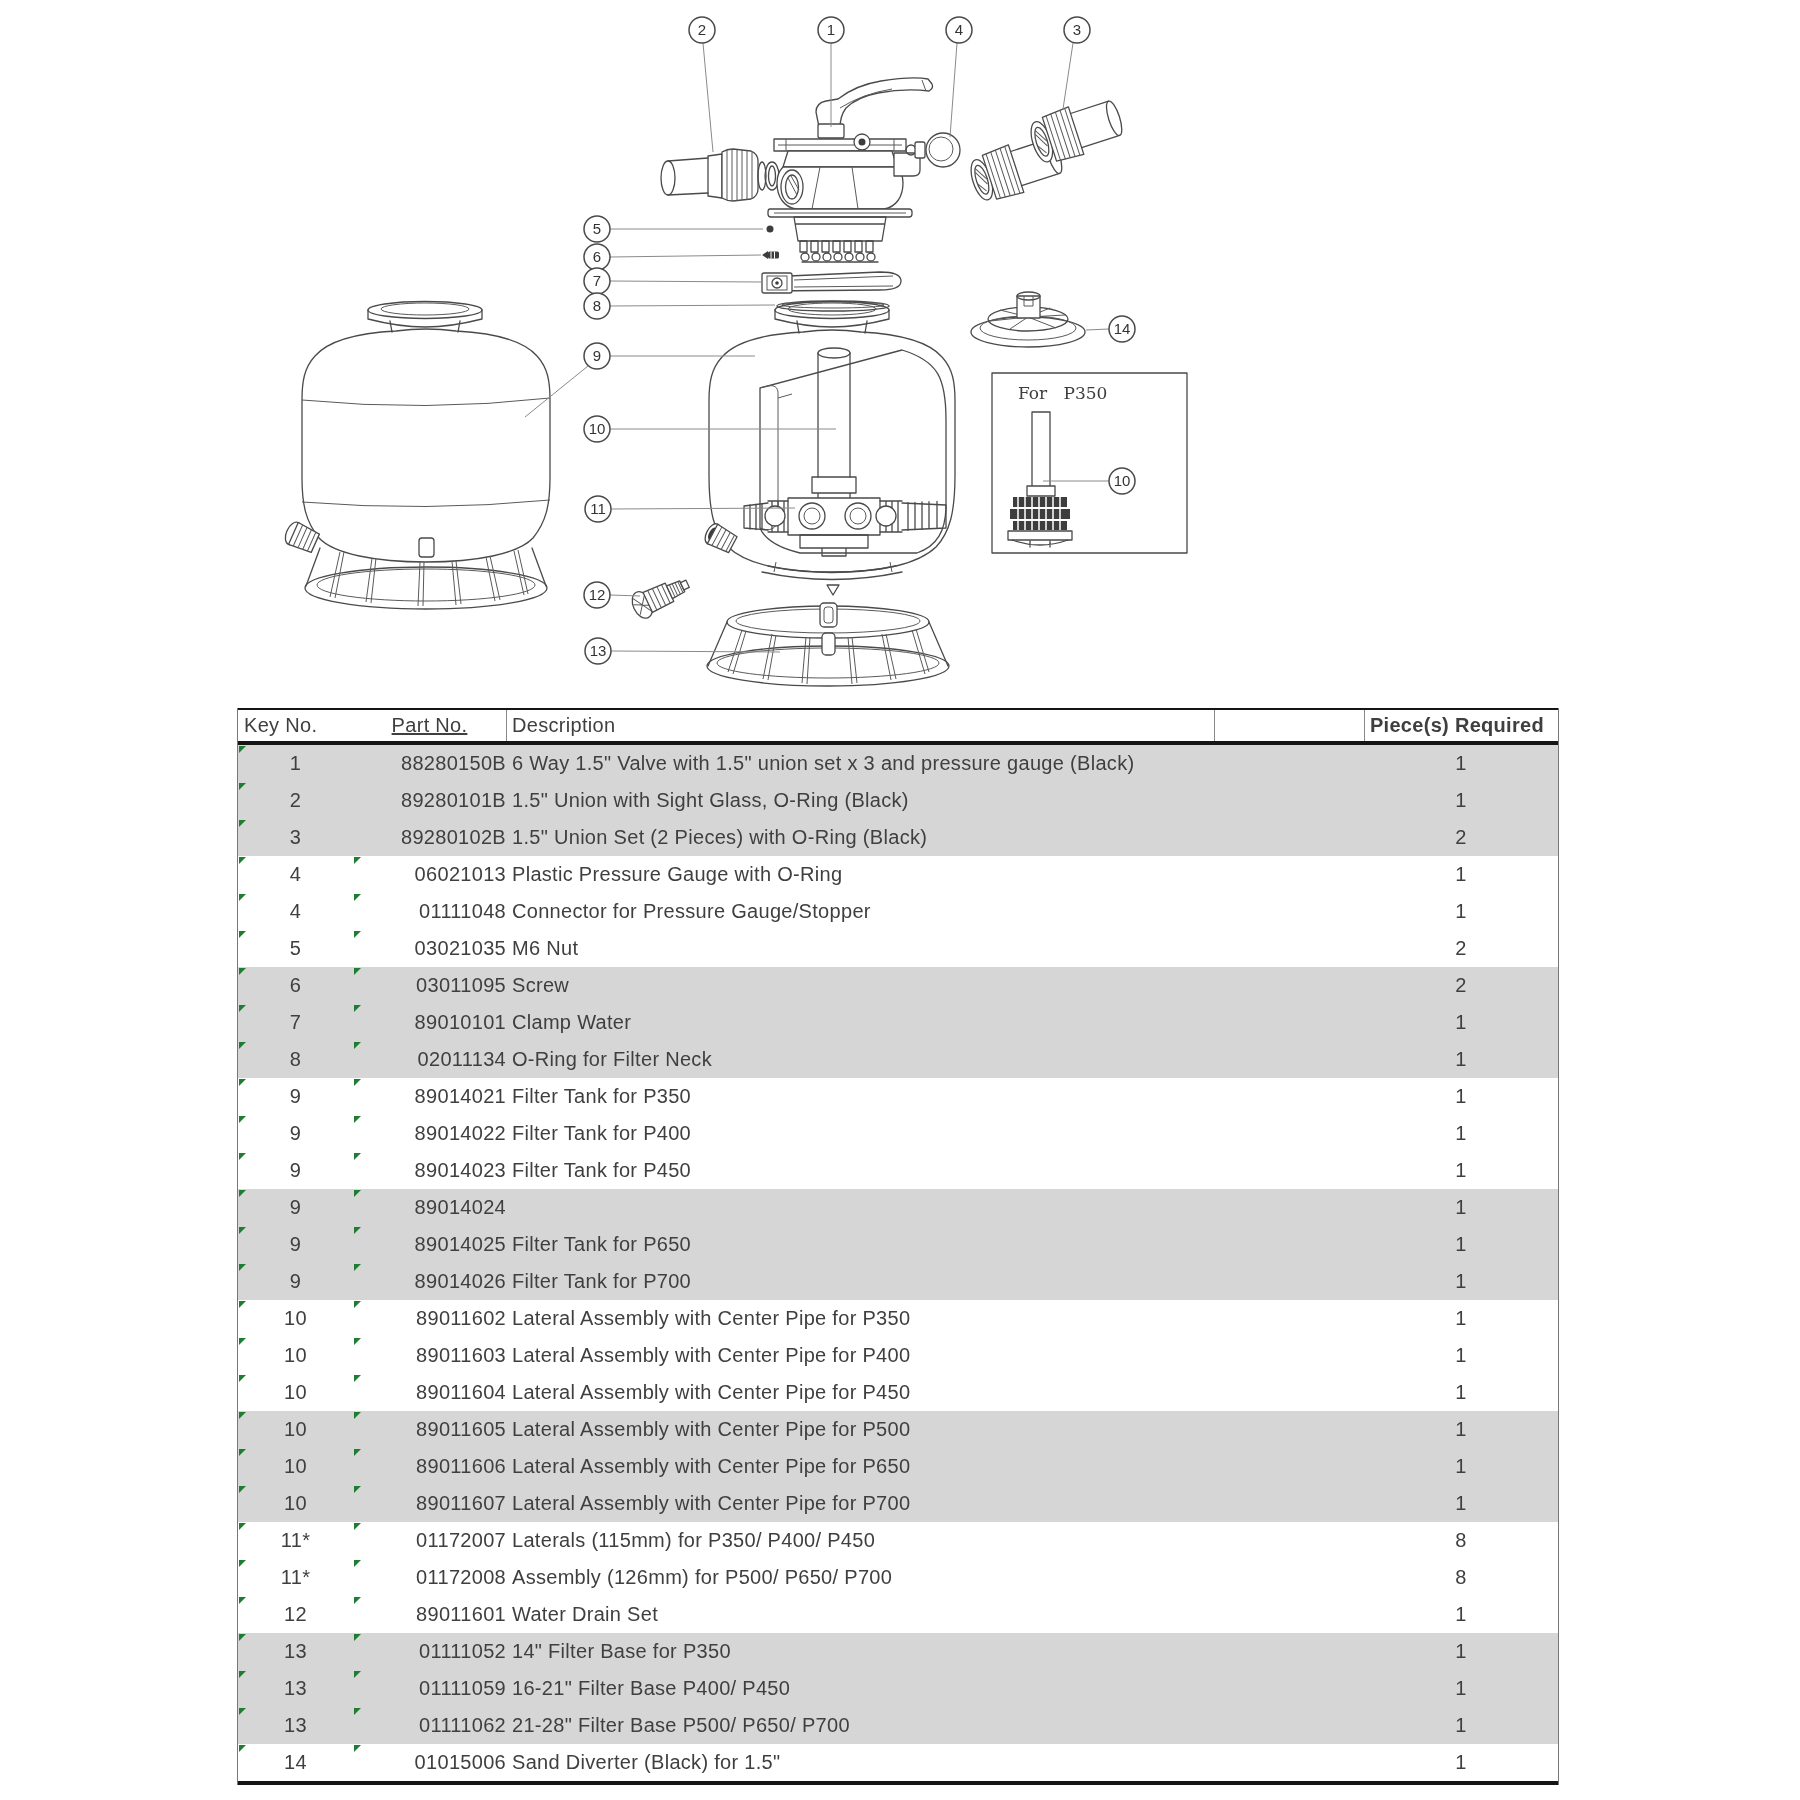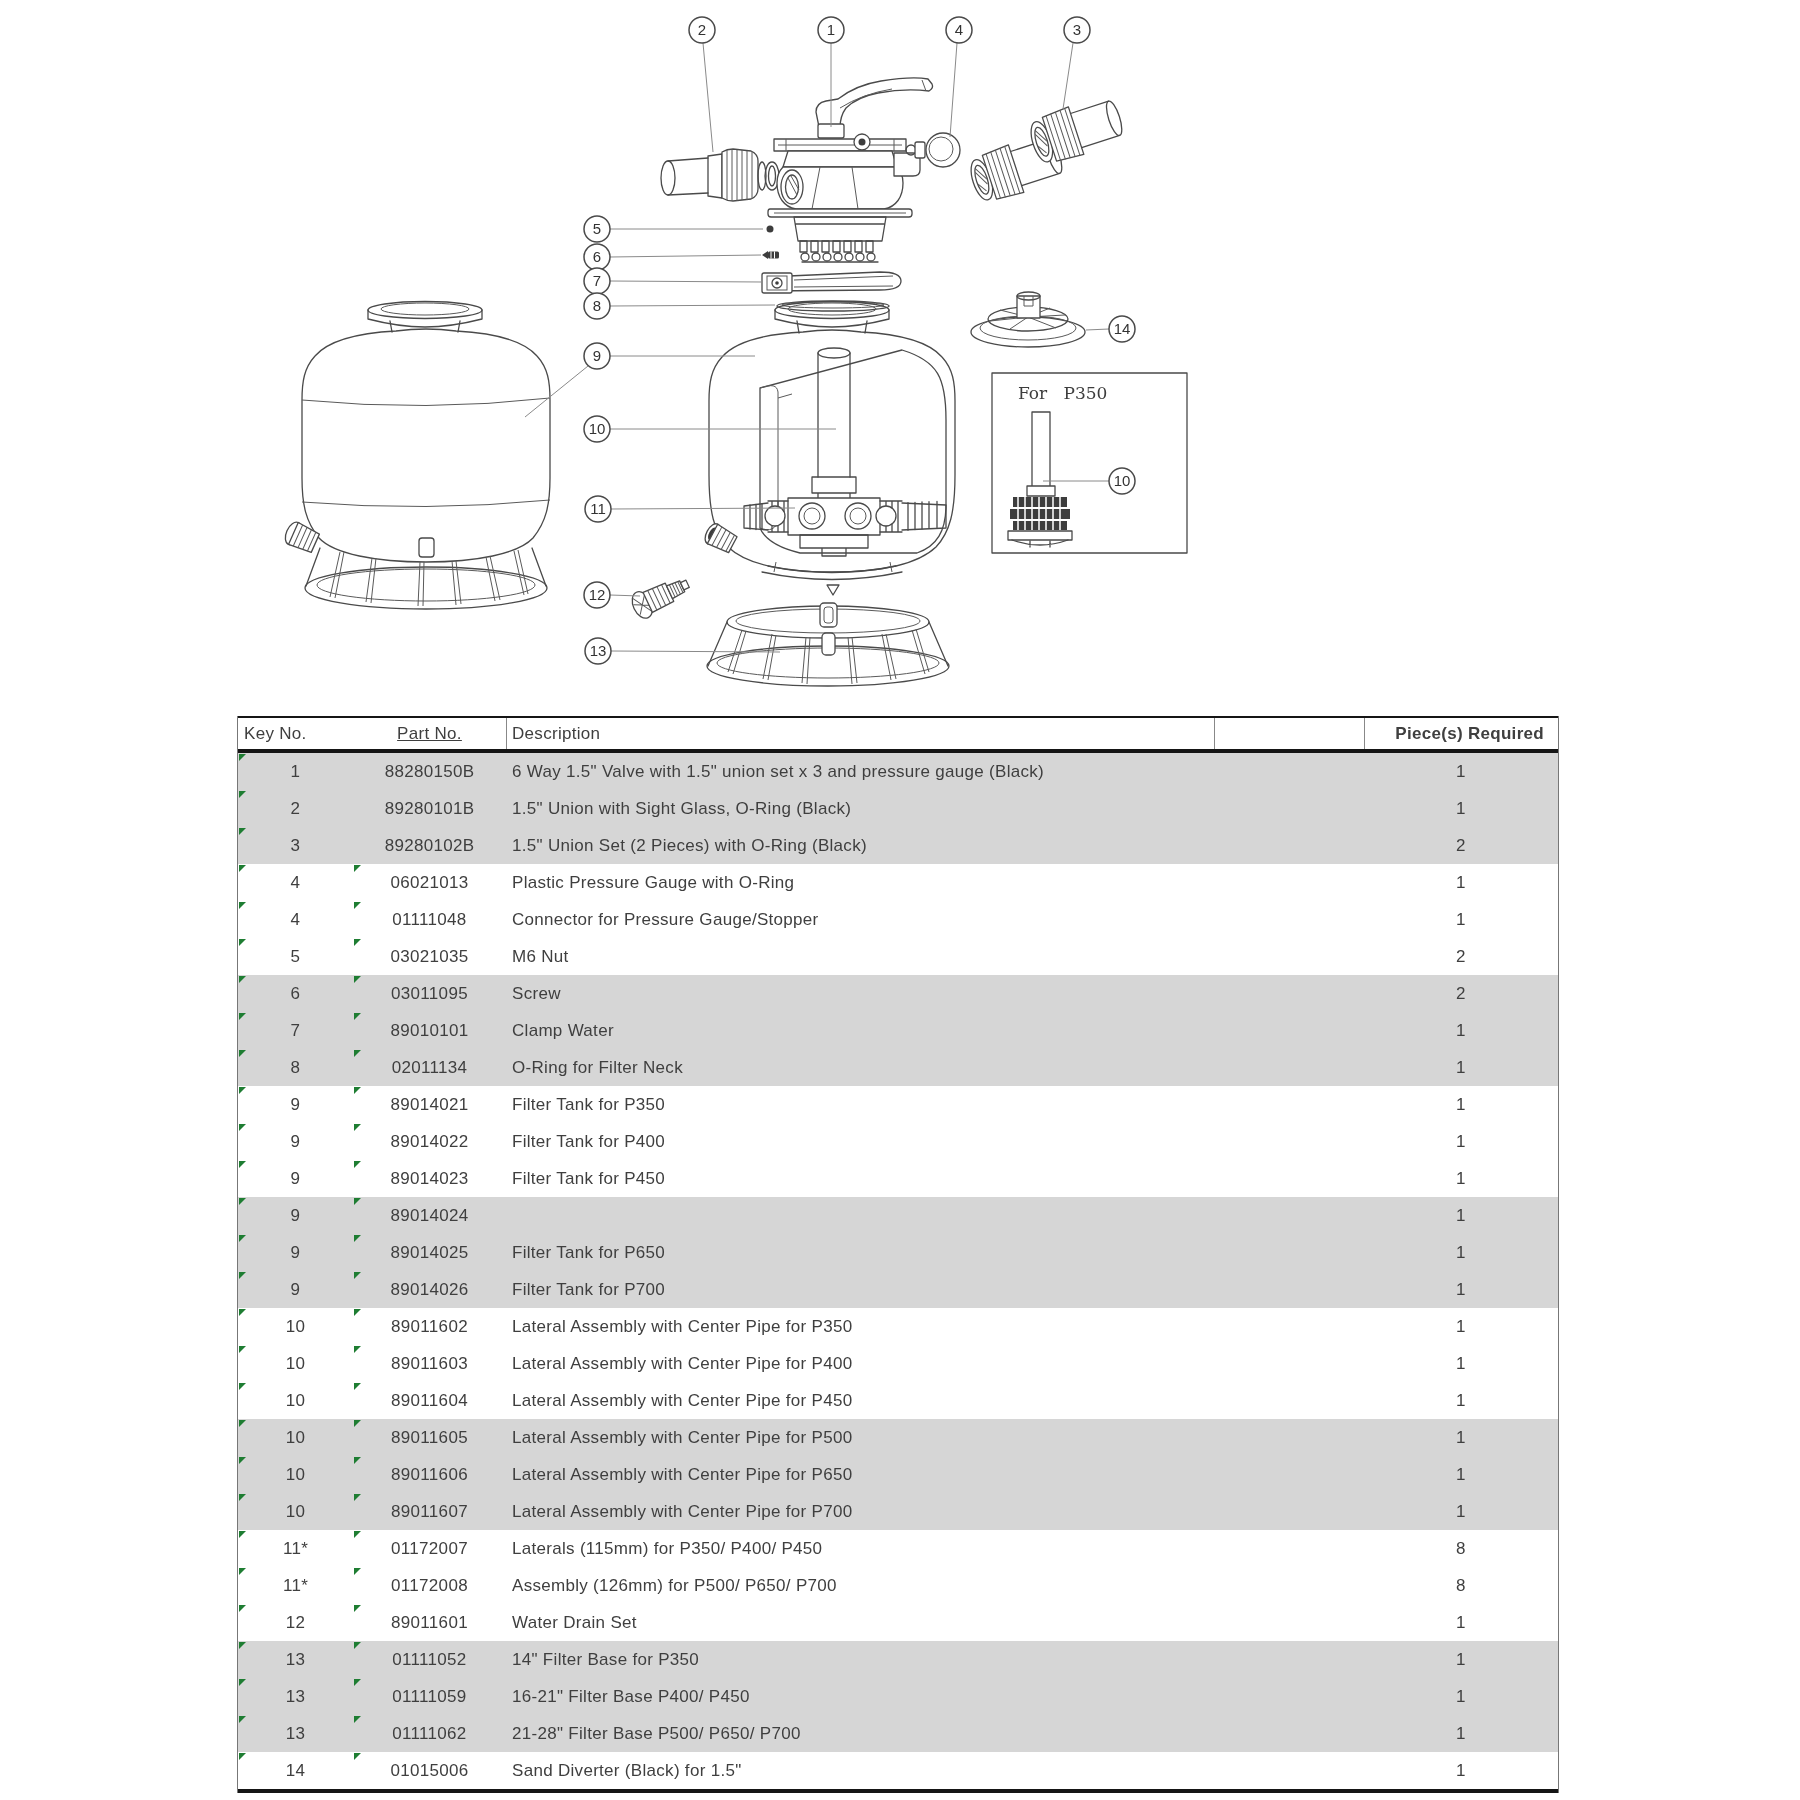--- a/index.html
+++ b/index.html
@@ -11,35 +11,35 @@
   .thin{fill:none;stroke:#5a5a5a;stroke-width:1;}
   .wh{fill:#ffffff;stroke:#4a4a4a;stroke-width:1.3;stroke-linejoin:round;}
   .dk{fill:#3d3d3d;stroke:none;}
   .leader{stroke:#8a8a8a;stroke-width:1;fill:none;}
   .callout-circle{fill:#fff;stroke:#4a4a4a;stroke-width:1.5;}
   .callout-label{font-family:"Liberation Sans",sans-serif;font-size:15px;fill:#333;}
   .inset-label{font-family:"DejaVu Serif",serif;font-size:17px;fill:#3d3d3d;white-space:pre;}
   
   #parts-table{position:absolute;left:237px;top:708px;width:1320px;
                border-left:1px solid #777;border-right:1px solid #777;
-               font-size:17px;letter-spacing:.3px;color:#3f3f3f;margin-top:8px;}
+               font-size:20px;letter-spacing:.3px;color:#3f3f3f;}
   #thead{position:relative;height:37px;box-sizing:border-box;
          border-top:2px solid #151515;border-bottom:4px solid #151515;background:#fff;}
   .hcell{position:absolute;top:0;height:31px;line-height:31px;white-space:nowrap;}
   .h-key{left:6px;}
   .h-part{left:115px;width:153px;text-align:center;text-decoration:underline;}
   .h-desc{left:274px;}
   .h-qty{left:1126px;width:180px;text-align:right;font-weight:bold;}
   .h-sep{position:absolute;top:0;bottom:0;width:0;border-left:1px solid #888;}
   #tbody{position:relative;border-bottom:4px solid #151515;}
   .trow{position:relative;height:37px;line-height:37px;white-space:nowrap;}
   .trow.shaded{background:#d6d6d6;}
   .cell{position:absolute;top:0;height:37px;}
   .c-key{left:0;width:115px;text-align:center;}
-  .c-part{left:115px;width:153px;text-align:center;}
+  .c-part{left:115px;width:153px;text-align:right;}
   .c-desc{left:268px;width:708px;padding-left:6px;text-align:left;overflow:hidden;}
   .c-qty{left:1126px;width:194px;text-align:center;}
   .tri{position:absolute;top:1px;width:0;height:0;
        border-top:7px solid #1e7d32;border-right:7px solid transparent;}
   .tri-key{left:1px;}
   .tri-part{left:116px;}
 </style>
 </head>
 <body>
 

